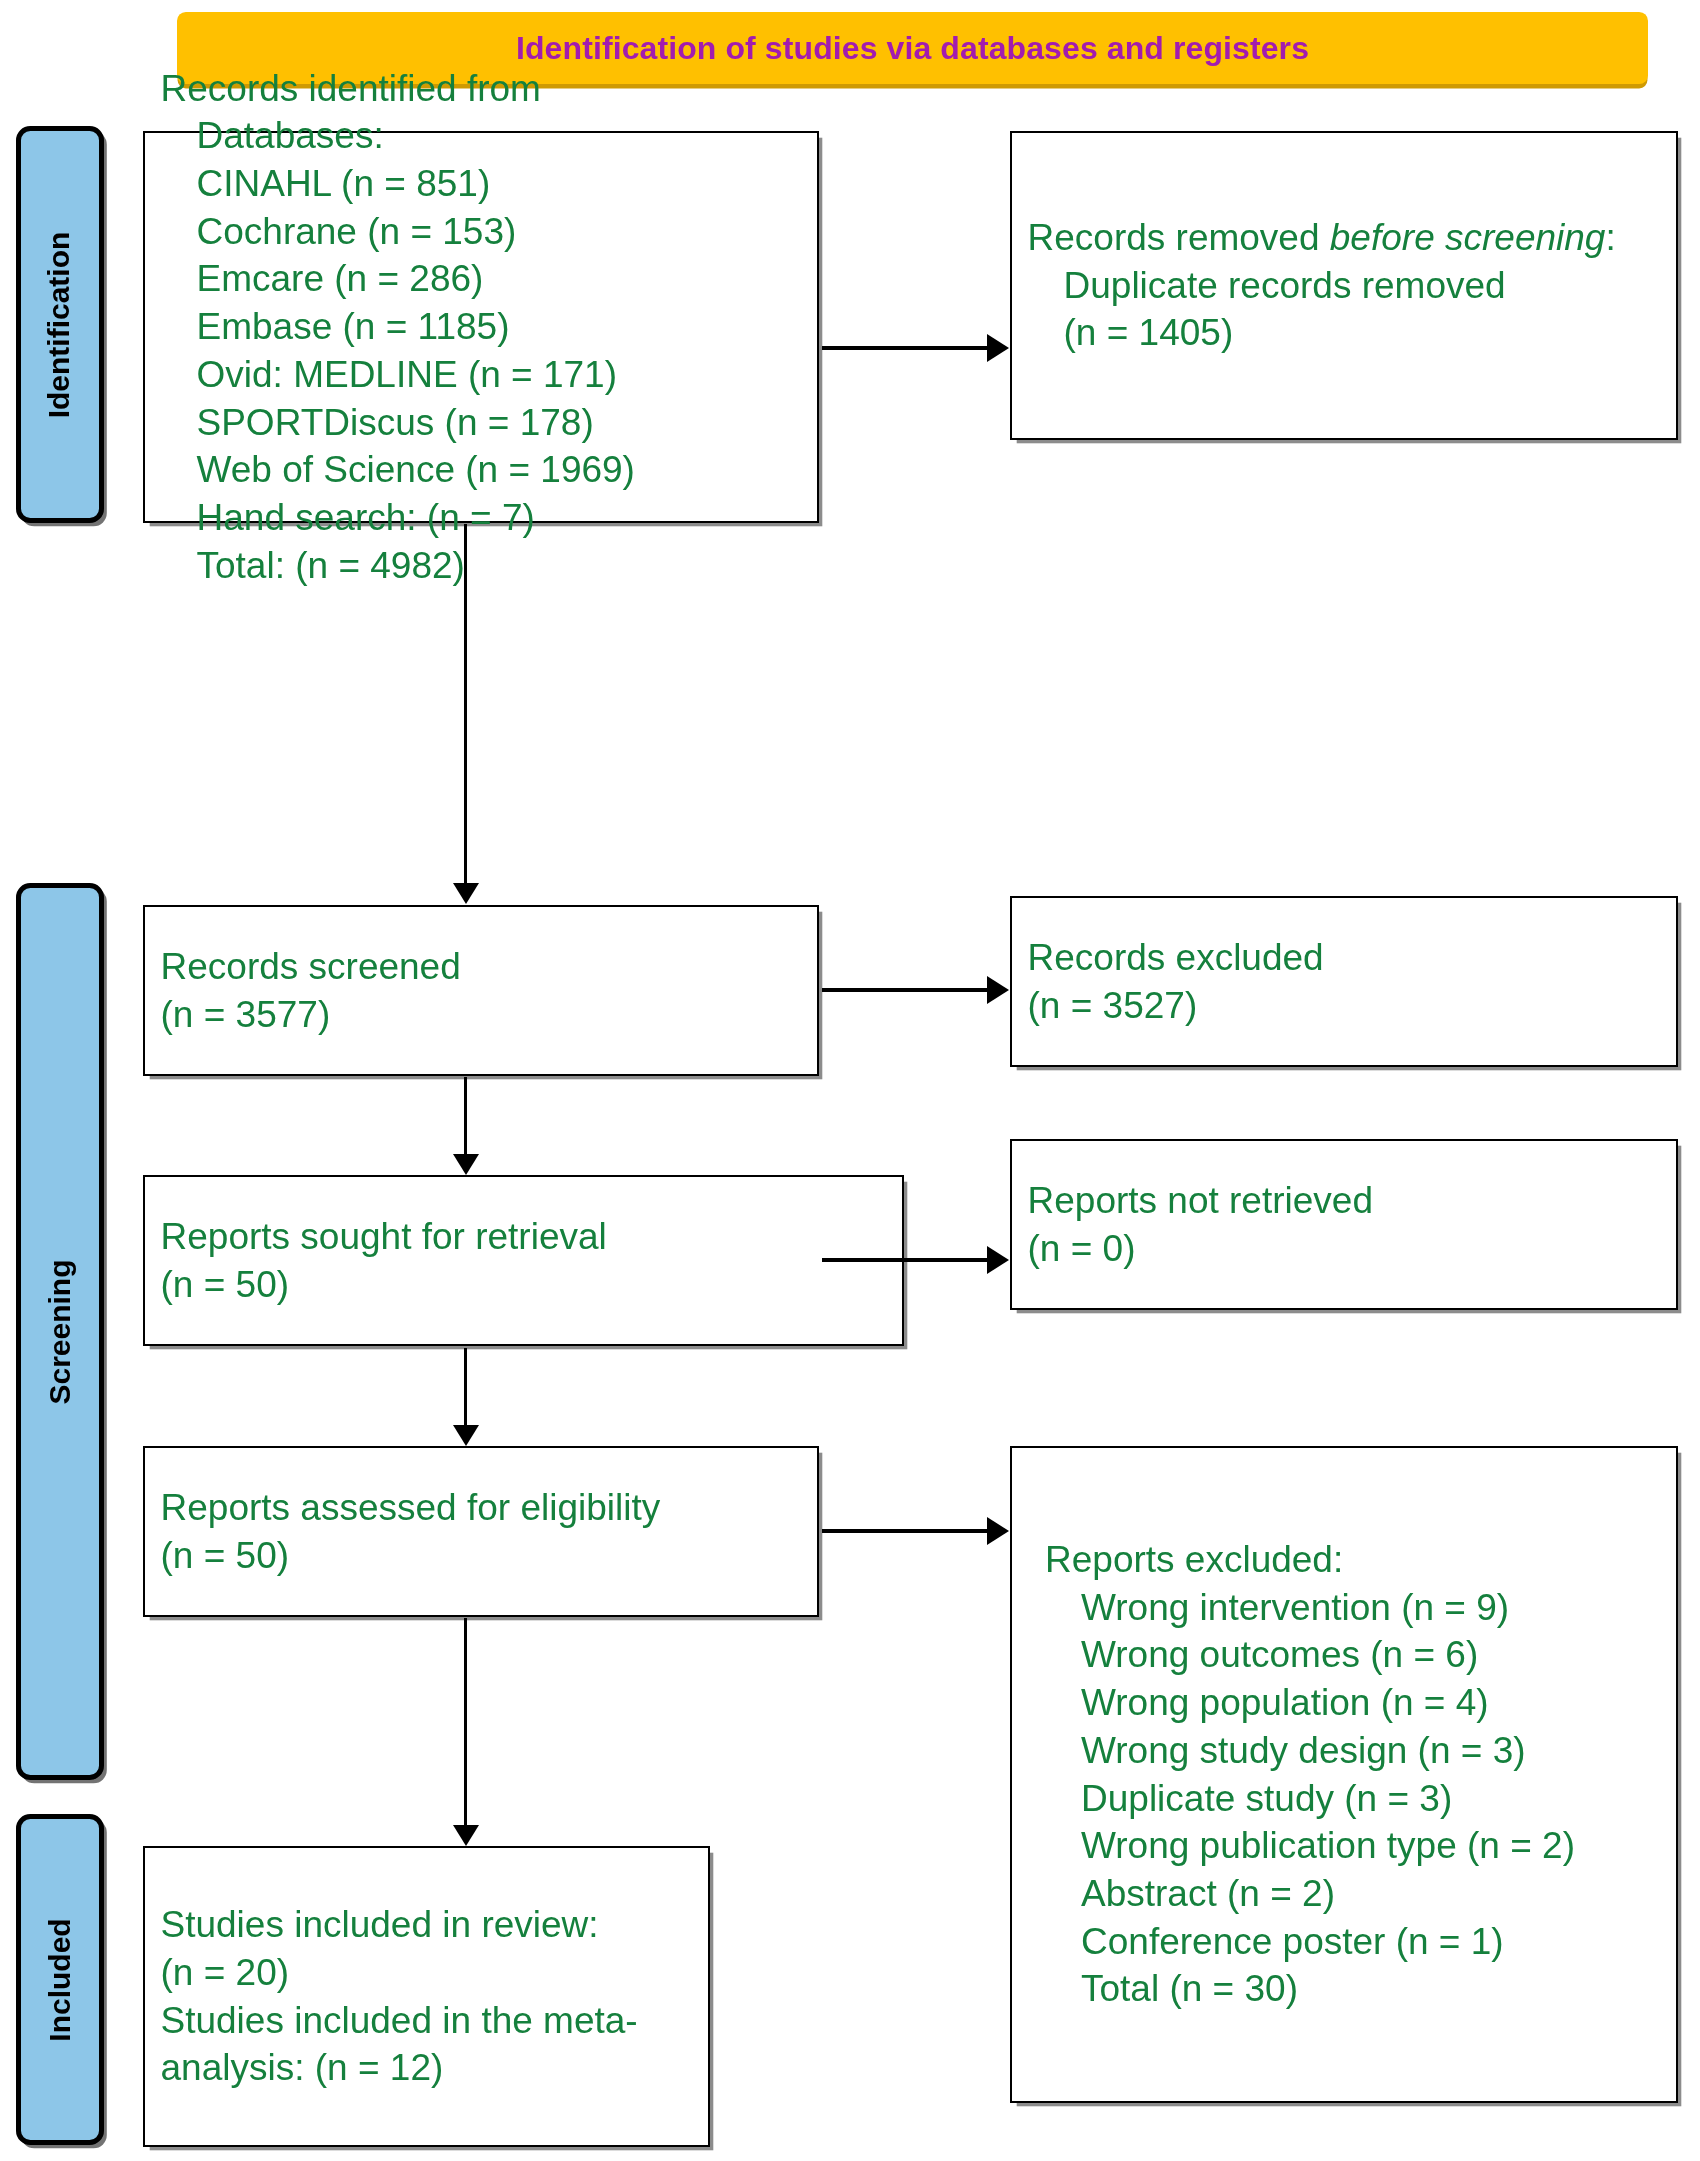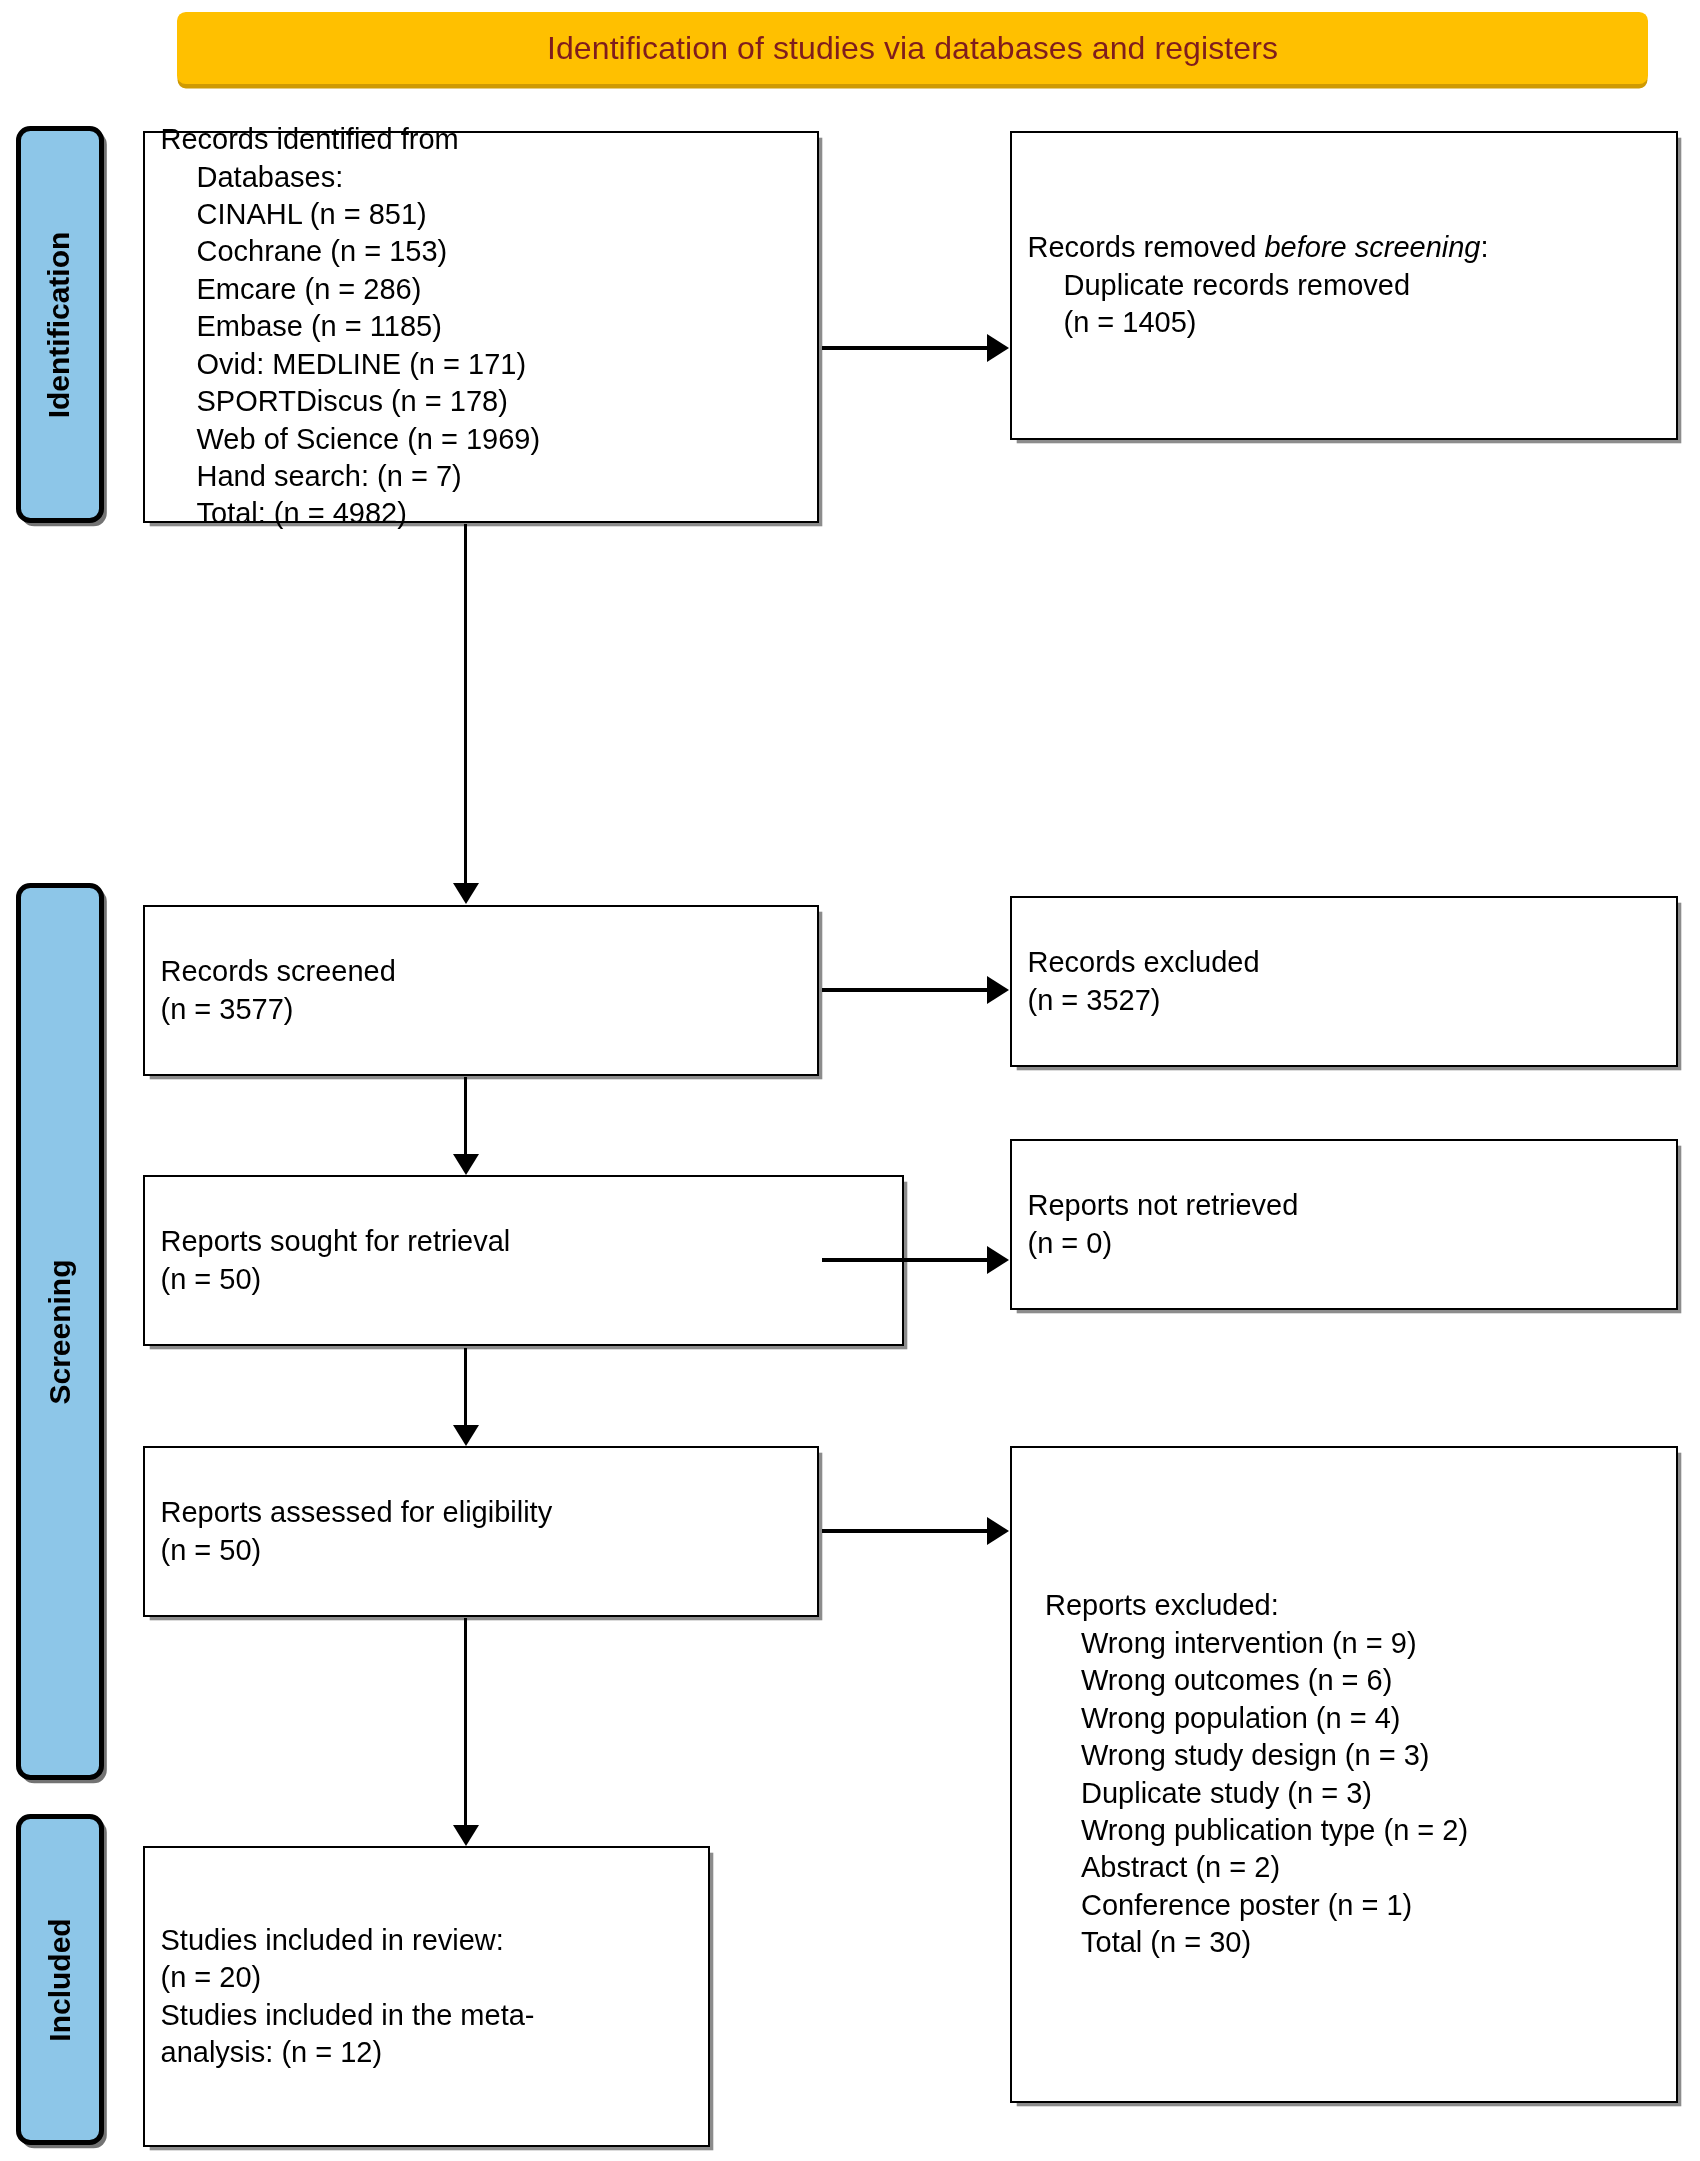--- a/index.html
+++ b/index.html
@@ -27,22 +27,22 @@
     height: 72px;
     background: #ffc000;
     border-radius: 8.8px;
     box-shadow: 0 5px 0 -0.6px #cf9a02;
     display: flex;
     align-items: center;
     justify-content: center;
   }
   .banner-text {
     font-size: 32px;
-    font-weight: normal;
-    color: #7f1d1d;
+    font-weight: bold;
+    color: #a21caf;
     letter-spacing: 0.1px;
     text-align: left;
   }
 
   
   .stage {
     position: absolute;
     left: 15.5px;
     width: 88px;
     background: #8dc6e8;
@@ -71,23 +71,23 @@
     background: #ffffff;
     border: 2.8px solid #000000;
     box-sizing: border-box;
     box-shadow: 5px 5px 0 -1.7px rgba(0,0,0,0.45);
     display: flex;
     flex-direction: column;
     justify-content: center;
     padding: 0 15.5px;
   }
   .box .line {
-    font-size: 29px;
+    font-size: 37px;
     line-height: 1.29;
-    color: #000000;
+    color: #15803d;
     white-space: pre-wrap;
   }
   .box .line.indent  { padding-left: 36px; }
   .box .line.gap     { height: 29px; }
   .box .line em      { }
 
   #box-identified   { left: 143px;  top: 131px;  width: 676px; height: 392px; }
   #box-removed      { left: 1010px; top: 131px;  width: 668px; height: 309px; }
   #box-screened     { left: 143px;  top: 905px; width: 676px; height: 171px; }
   #box-excluded-rec { left: 1010px; top: 896px; width: 668px; height: 171px; }

